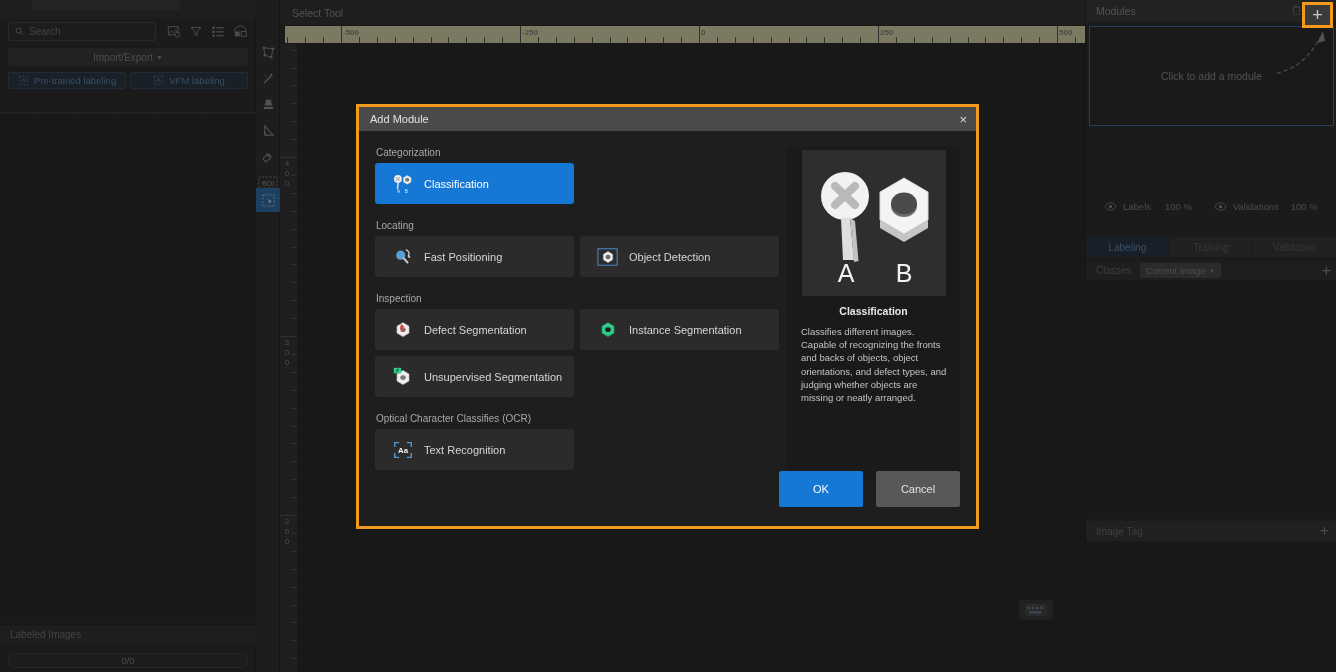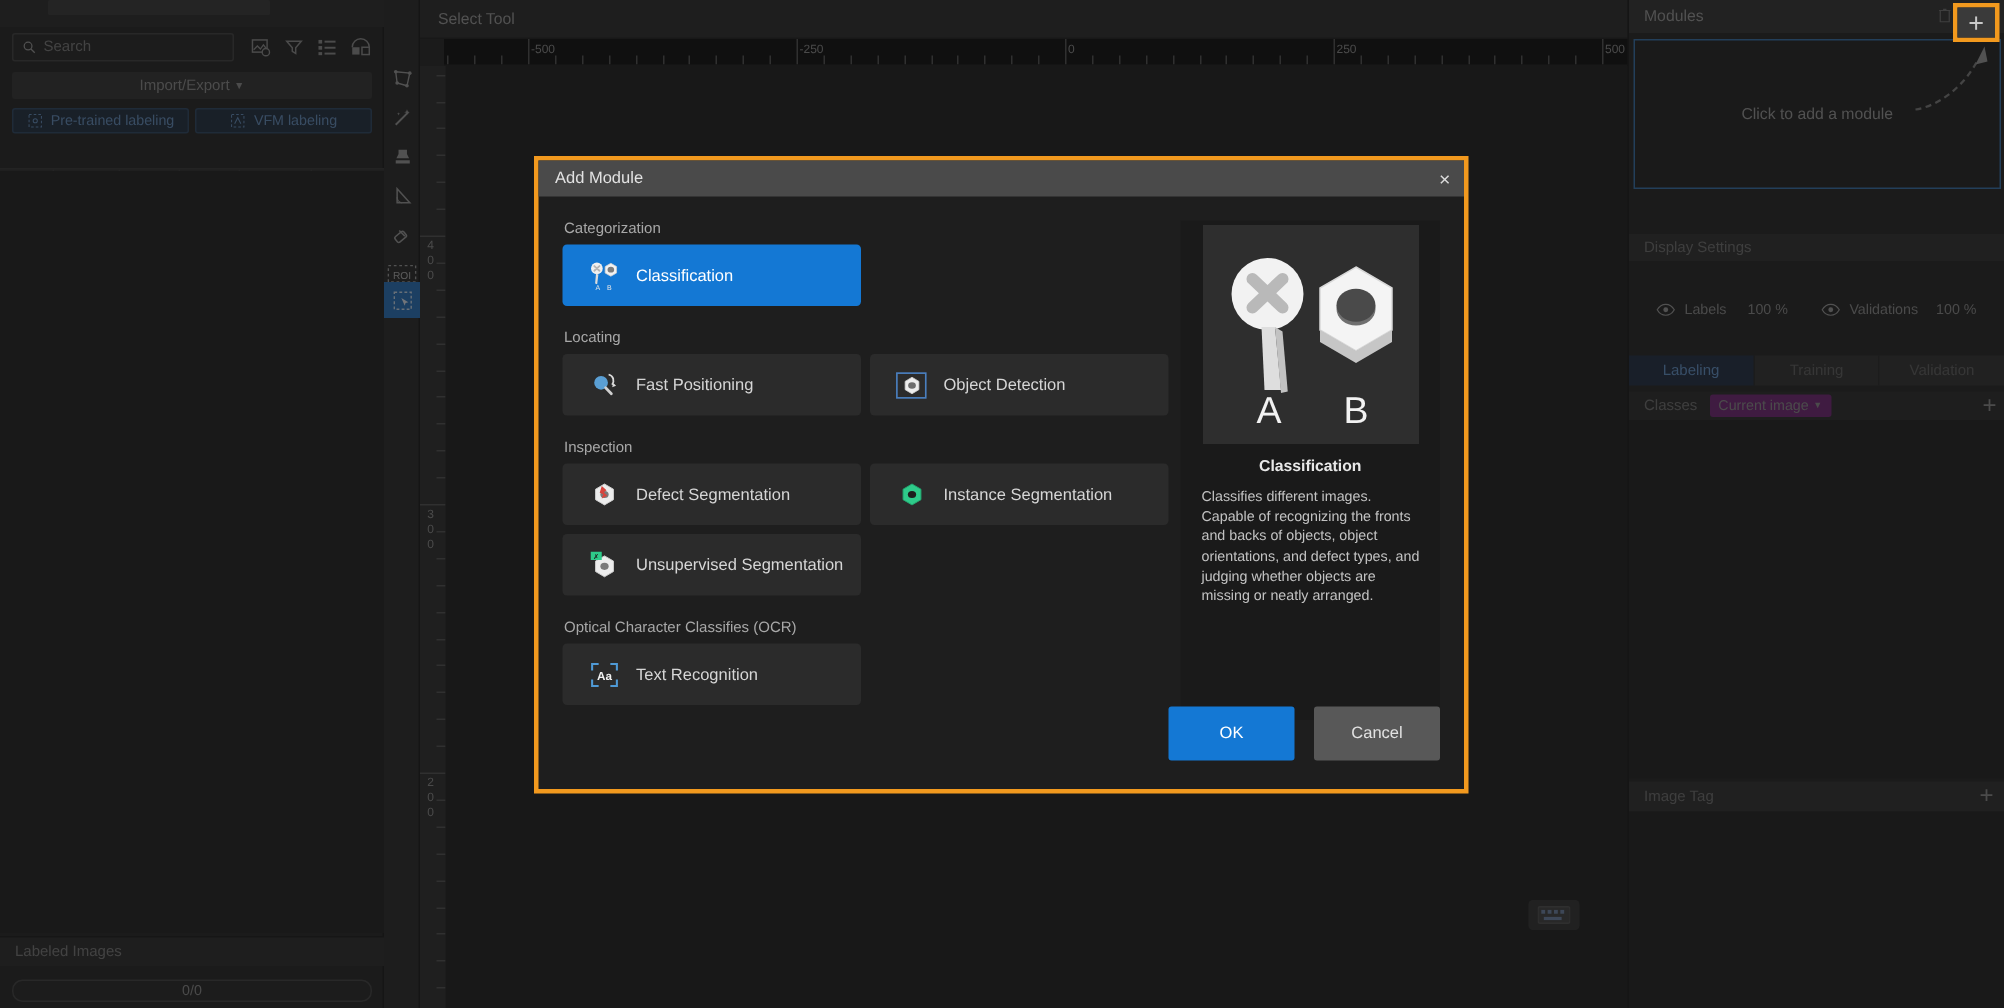--- a/index.html
+++ b/index.html
@@ -69,22 +69,22 @@
   .tool { width:24px; height:24px; display:flex; align-items:center; justify-content:center; }
   .tool.active { background:#1c6fc4; }
 
   
   #canvas-area { position:absolute; left:280px; top:0; right:251px; height:672px; background:#1b1b1b; }
   #select-tool-bar {
     position:absolute; left:0; top:0; right:0; height:26px; background:#232323;
     display:flex; align-items:center; padding-left:12px; color:#9a9a9a; font-size:10.5px;
     border-bottom:1px solid #141414;
   }
-  #h-ruler { position:absolute; left:16px; top:26px; right:0; height:18px; background:#000000;
-    border-bottom:1px solid #141414; overflow:hidden; }
+  #h-ruler { position:absolute; left:5px; top:26px; right:0; height:18px; background:#fef9c3;
+    border-bottom:1px solid #141414; overflow:hidden;font-weight:bold; }
   #v-ruler { position:absolute; left:0; top:44px; width:18px; bottom:0; background:#242424;
     border-right:1px solid #141414; overflow:hidden; }
   #viewport { position:absolute; left:18px; top:44px; right:0; bottom:0; background:#141414; }
   .tick { position:absolute; background:#4c4c4c; }
   .rlabel { position:absolute; color:#8a8a8a; font-size:8px; font-family:"Liberation Sans", sans-serif; }
   .vlabel { position:absolute; color:#8a8a8a; font-size:8px; width:10px; text-align:center; line-height:8px; }
   #kbd-icon { position:absolute; right:32px; bottom:52px; width:34px; height:20px;
     background:#2a2a2a; border-radius:3px; display:flex; align-items:center; justify-content:center; }
 
   
@@ -108,21 +108,21 @@
     position:absolute; left:0; top:196px; width:251px; height:20px;
     display:flex; align-items:center; color:#8a8a8a; font-size:9.5px;
   }
   #display-row .grp { display:flex; align-items:center; gap:6px; }
   #mode-tabs { position:absolute; left:0; top:237px; width:251px; height:20px; display:flex; }
   .mode-tab { flex:1; display:flex; align-items:center; justify-content:center;
     font-size:10px; color:#5b5b5b; background:#2a2a2a; border-right:1px solid #1d1d1d; }
   .mode-tab.active { background:#16243c; color:#5e93cf; }
   #classes-bar { position:absolute; left:0; top:261px; width:251px; height:19px; background:#232323;
     display:flex; align-items:center; gap:8px; padding:0 6px 0 10px; color:#6e6e6e; font-size:10px; }
-  .mini-select { background:#701a75; border-radius:2px; padding:2px 6px; color:#8d8d8d; font-size:9.5px;
+  .mini-select { background:#404040; border-radius:2px; padding:2px 6px; color:#8d8d8d; font-size:9.5px;
     display:flex; align-items:center; gap:3px; }
   #classes-body { position:absolute; left:0; top:280px; width:251px; height:239px; background:#161616; }
   #imagetag-head { position:absolute; left:0; top:521px; width:251px; height:20px; background:#272727;
     display:flex; align-items:center; justify-content:space-between; padding:0 8px 0 10px;
     color:#6e6e6e; font-size:10px; }
   #imagetag-body { position:absolute; left:0; top:541px; width:251px; bottom:0; background:#161616; }
   .plus-glyph { color:#8d8d8d; font-size:16px; line-height:12px; font-weight:300; }
 
   
   #add-module-highlight {
@@ -471,23 +471,20 @@
     </div>
 
     <div id="modules-drop">
       <span>Click to add a module</span>
       <svg style="position:absolute;right:4px;top:2px;" width="58" height="50" viewBox="0 0 58 50">
         <path d="M6 44 C20 42, 38 30, 48 10" fill="none" stroke="#7d7d7d" stroke-width="1.5" stroke-dasharray="4 3"></path>
         <path d="M52 2 L46 14 L54 12 Z" fill="#9a9a9a"></path>
       </svg>
     </div>
 
-    <div id="display-settings-head">
-      <span>Display Settings</span>
-    </div>
 
     <div id="display-row">
       <div class="grp" style="margin-left:18px;">
         <svg width="13" height="9" viewBox="0 0 16 11">
             <path d="M1 5.5C3 2 6 1 8 1s5 1 7 4.5c-2 3.5-5 4.5-7 4.5S3 9 1 5.5z" fill="none" stroke="#9a9a9a" stroke-width="1"></path>
             <circle cx="8" cy="5.5" r="2" fill="#9a9a9a"></circle>
           </svg>
         <span>Labels</span>
         <span style="margin-left:8px;">100 %</span>
       </div>

